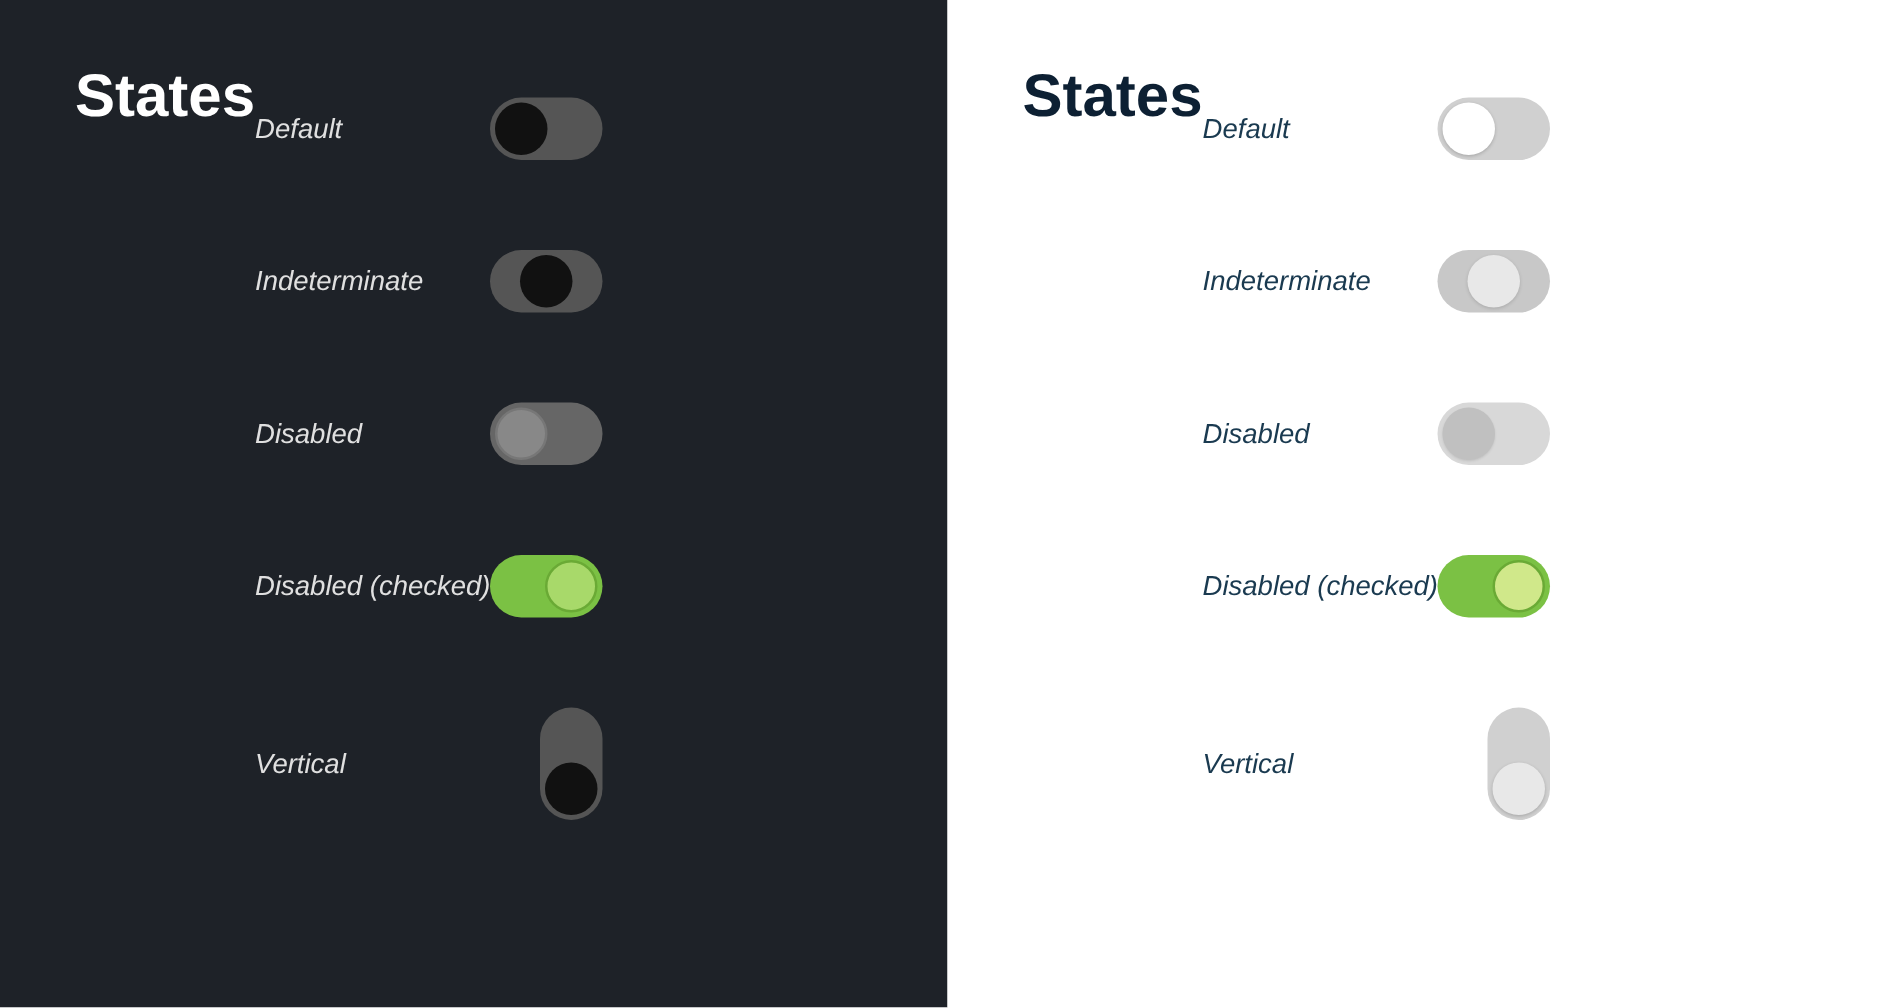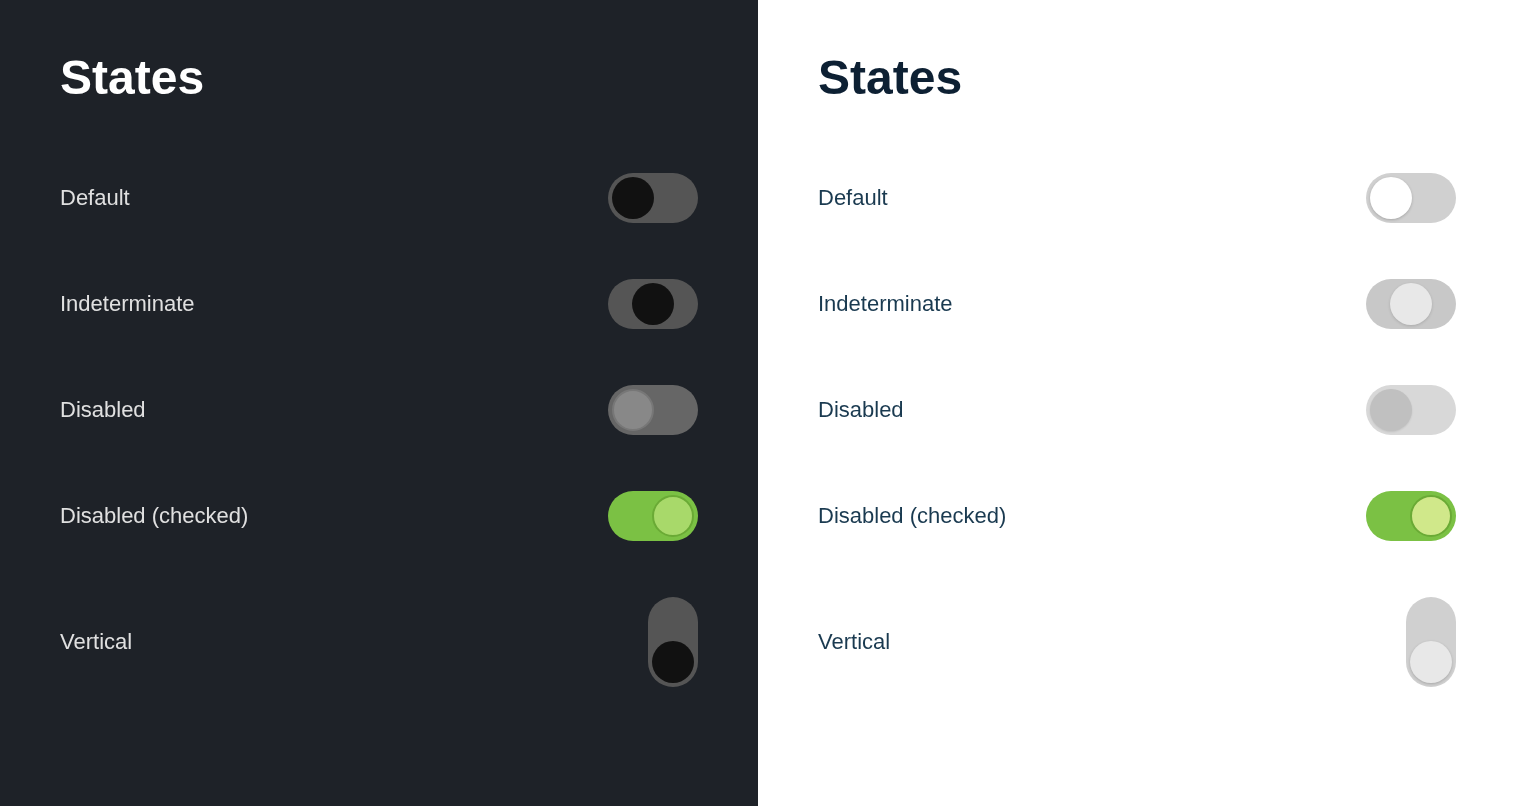--- a/index.html
+++ b/index.html
@@ -9,21 +9,20 @@
       width: 1516px;
       height: 806px;
       font-family: -apple-system, BlinkMacSystemFont, 'Segoe UI', sans-serif;
       overflow: hidden;
     }
 
     .panel {
       flex: 1;
       padding: 50px 60px;
       display: flex;
-      flex-direction: column;
     }
 
     .panel-dark {
       background-color: #1e2228;
     }
 
     .panel-light {
       background-color: #ffffff;
     }
 
@@ -37,21 +36,22 @@
       color: #ffffff;
     }
 
     .panel-light .panel-title {
       color: #0d2033;
     }
 
     .states-list {
       display: flex;
       flex-direction: column;
-      gap: 0;
+      gap: 16px;
+      font-style: italic;
     }
 
     .state-row {
       display: flex;
       align-items: center;
       justify-content: space-between;
       padding: 28px 0;
     }
 
     .state-label {

